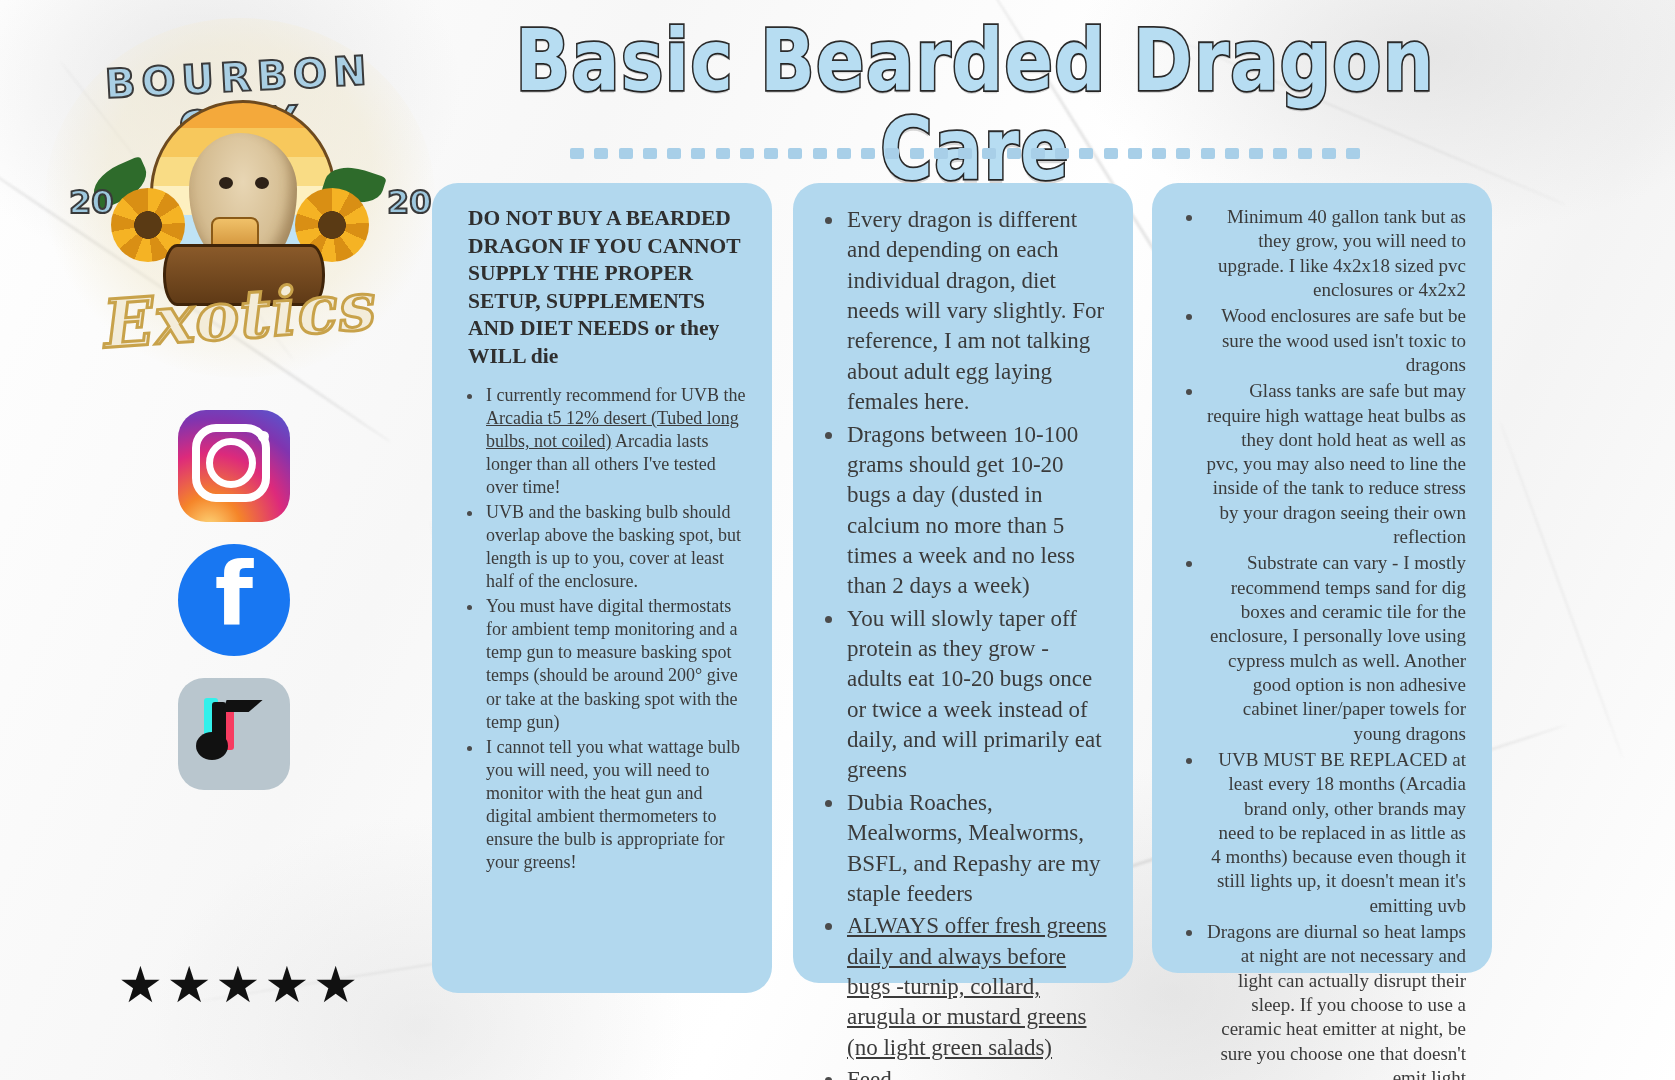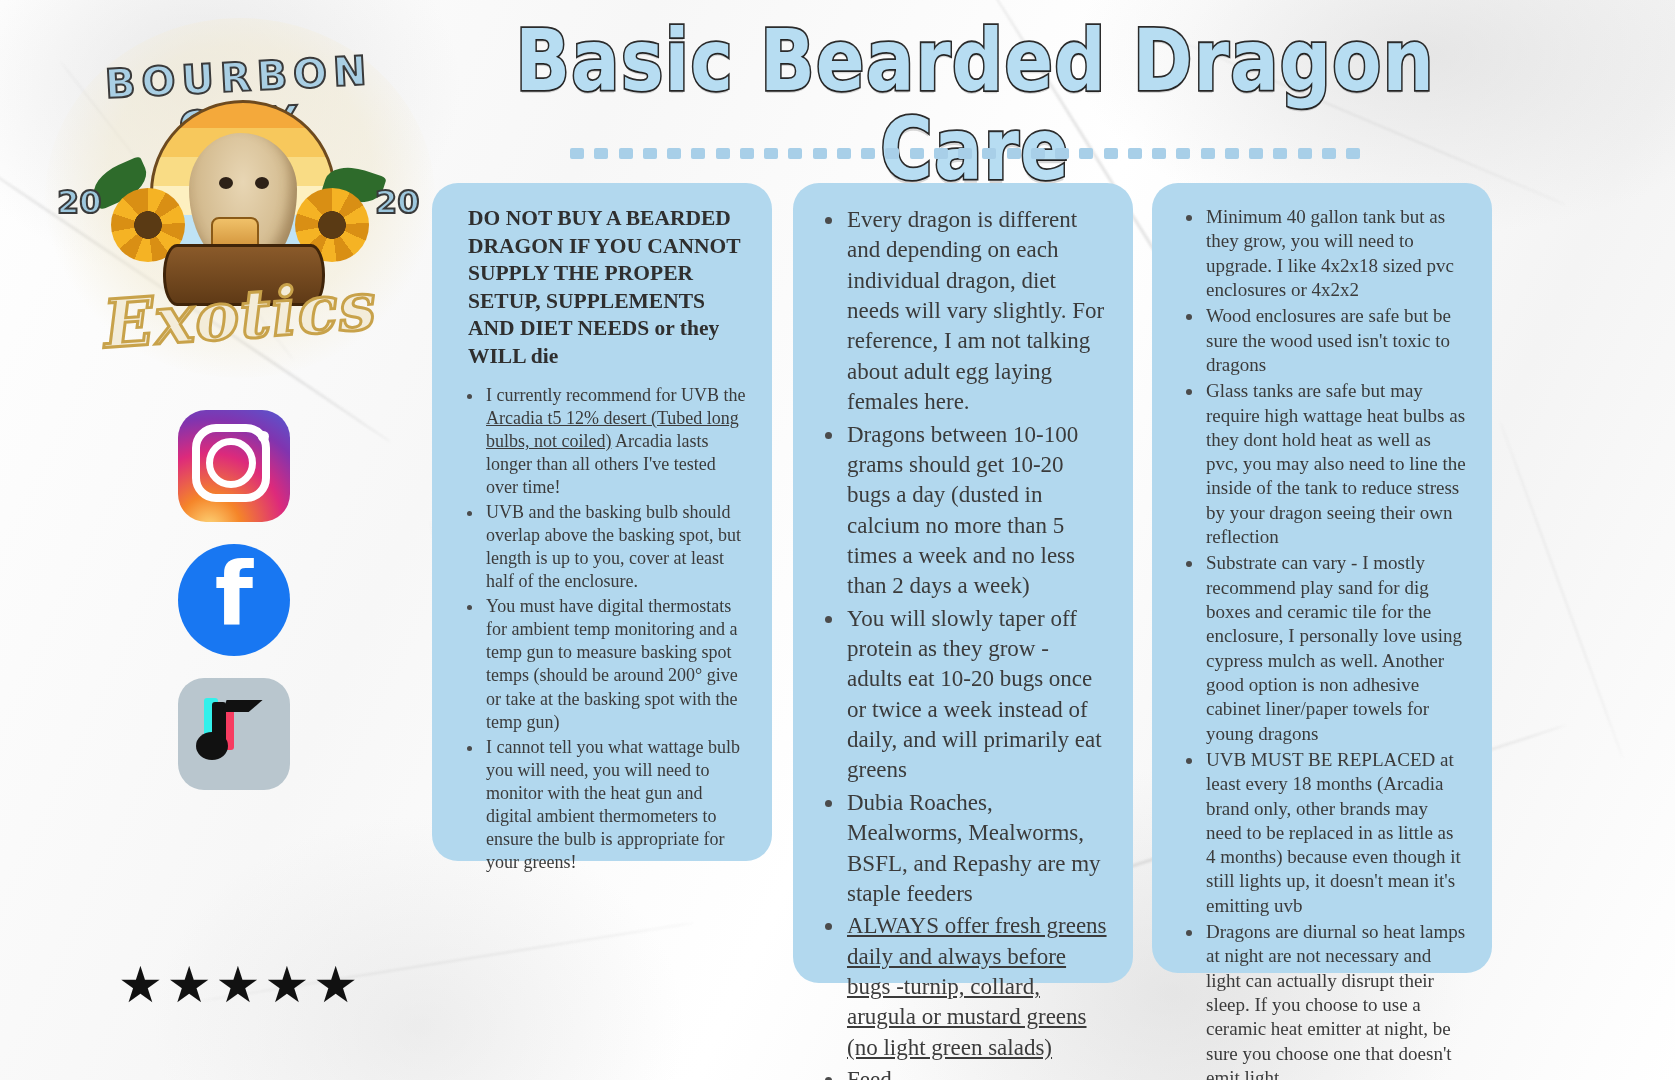--- a/index.html
+++ b/index.html
@@ -159,20 +159,21 @@
   }
   .leaf.l1 { left: 46px; top: 148px; transform: rotate(-24deg); }
   .leaf.l2 { left: 280px; top: 150px; transform: rotate(18deg); }
   .logo-year-l, .logo-year-r {
     position: absolute;
     top: 165px;
     font-family: "DejaVu Sans", sans-serif;
     font-weight: bold;
     font-size: 32px;
     color: #9ec8de;
+    margin-left: 12px;
     -webkit-text-stroke: 2px #3a3a3a;
   }
   .logo-year-l { left: 12px; }
   .logo-year-r { left: 330px; }
   .logo-wordmark {
     position: absolute;
     left: 0; top: 258px;
     width: 390px;
     text-align: center;
     font-family: "DejaVu Serif", serif;
@@ -323,21 +324,21 @@
   
   .col {
     position: absolute;
     top: 183px;
     background: #b2d8ee;
     border-radius: 26px;
     box-sizing: border-box;
     padding: 22px 26px 24px 22px;
     color: #3b3b3b;
   }
-  .col1 { left: 432px; width: 340px; height: 678px; }
+  .col1 { left: 432px; width: 340px; height: 810px; }
   .col2 { left: 793px; width: 340px; height: 800px; }
   .col3 { left: 1152px; width: 340px; height: 790px; }
 
   .warn {
     font-family: "Liberation Serif", serif;
     font-weight: bold;
     font-size: 21.5px;
     line-height: 1.28;
     margin: 0 0 14px 14px;
     color: #2f2f2f;
@@ -349,21 +350,21 @@
     list-style: disc;
   }
   ul.bul li {
     margin: 0 0 2px 0;
     padding-left: 2px;
   }
   ul.bul li::marker { color: #4b4b4b; }
 
   .c1 li { font-size: 18px; line-height: 1.28; }
   .c2 li { font-size: 23px; line-height: 1.32; }
-  .c3 li { font-size: 19px; line-height: 1.28; }
+  .c3 li { font-size: 19px; line-height: 1.28; text-align: right; }
 
   .u { text-decoration: underline; }
 </style>
 </head>
 <body>
 
 <div class="page">
 
   <div class="vein v1"></div>
   <div class="vein v2"></div>
@@ -468,20 +469,20 @@
       <li class="u">ALWAYS offer fresh greens daily and always before bugs -turnip, collard, arugula or mustard greens (no light green salads)</li>
       <li>Feed fruits/treats/hornworms sparingly! Think of them as twinkies</li>
     </ul>
   </div>
 
   <div class="col col3">
     <ul class="bul c3">
       <li>Minimum 40 gallon tank but as they grow, you will need to upgrade. I like 4x2x18 sized pvc enclosures or 4x2x2</li>
       <li>Wood enclosures are safe but be sure the wood used isn't toxic to dragons</li>
       <li>Glass tanks are safe but may require high wattage heat bulbs as they dont hold heat as well as pvc, you may also need to line the inside of the tank to reduce stress by your dragon seeing their own reflection</li>
-      <li>Substrate can vary - I mostly recommend play sand for dig boxes and ceramic tile for the enclosure, I personally love using cypress mulch as well. Another good option is non adhesive cabinet liner/paper towels for young dragons</li>
+      <li>Substrate can vary - I mostly recommend temps sand for dig boxes and ceramic tile for the enclosure, I personally love using cypress mulch as well. Another good option is non adhesive cabinet liner/paper towels for young dragons</li>
       <li>UVB MUST BE REPLACED at least every 18 months (Arcadia brand only, other brands may need to be replaced in as little as 4 months) because even though it still lights up, it doesn't mean it's emitting uvb</li>
       <li>Dragons are diurnal so heat lamps at night are not necessary and light can actually disrupt their sleep. If you choose to use a ceramic heat emitter at night, be sure you choose one that doesn't emit light</li>
 
     </ul>
   </div>
 
 </div>
 
 </body></html>

